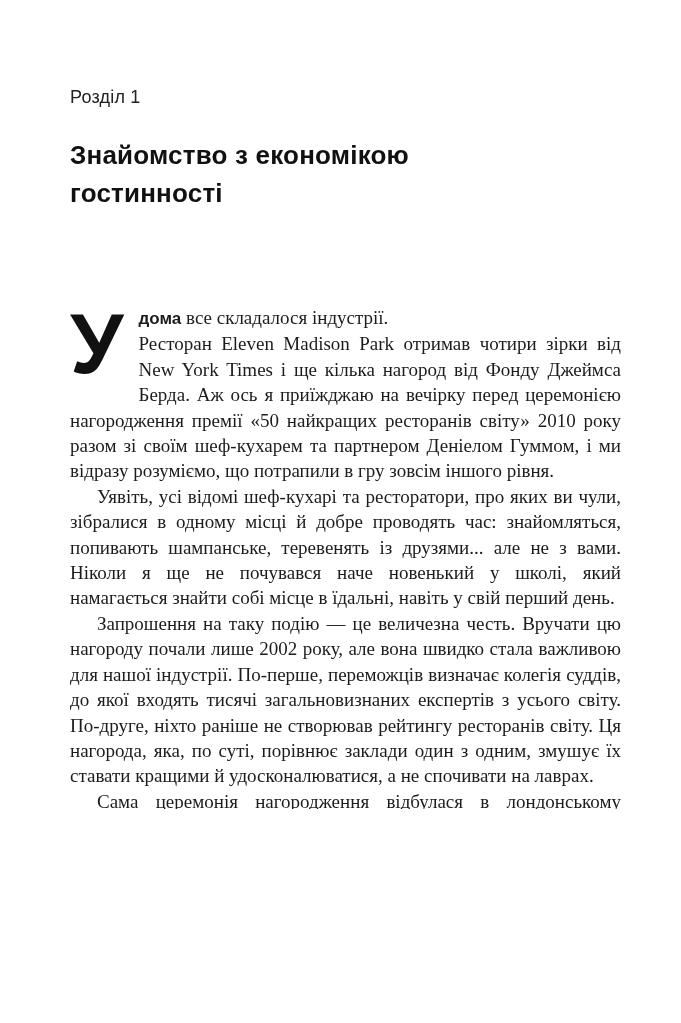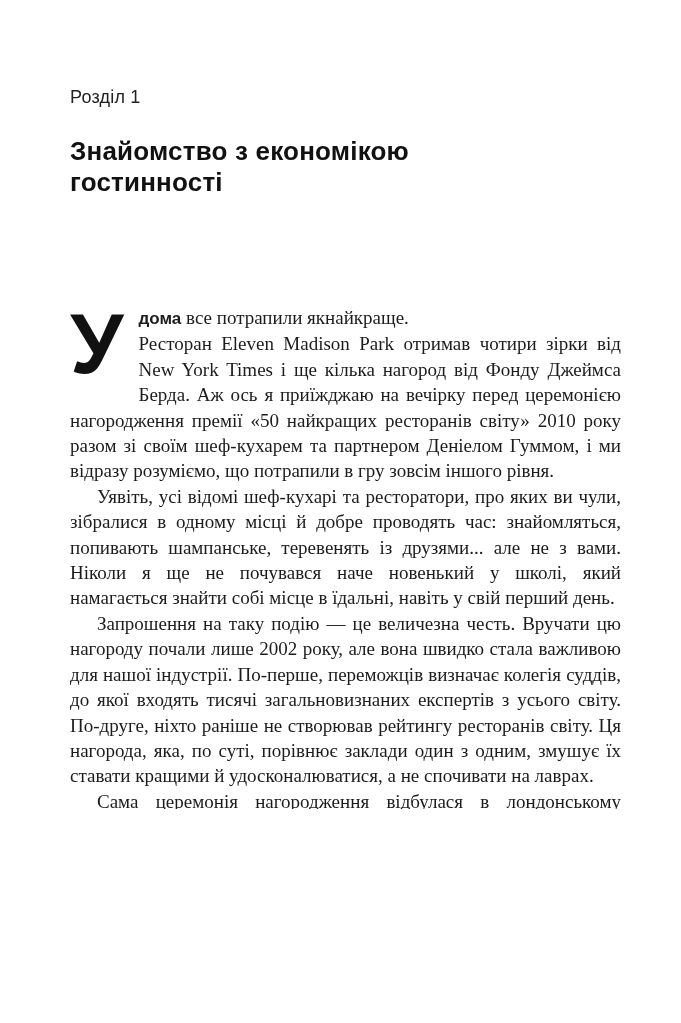--- a/index.html
+++ b/index.html
@@ -23,21 +23,21 @@
     letter-spacing: 0.2px;
   }
   .chapter-title {
     position: absolute;
     left: 70px;
     top: 136px;
     max-width: 440px;
     font-family: "Liberation Sans", "DejaVu Sans", sans-serif;
     font-size: 26px;
     font-weight: 700;
-    line-height: 31px;
+    line-height: 38px;
     color: #111111;
     letter-spacing: 0.2px;
   }
   .body-text {
     position: absolute;
     left: 70px;
     top: 305px;
     width: 551px;
     font-family: "Liberation Serif", "DejaVu Serif", serif;
     font-size: 19px;
@@ -76,21 +76,21 @@
 <body>
 
 <div class="page">
 
   <div class="chapter-label">Розділ 1</div>
 
   <h1 class="chapter-title">Знайомство з економікою гостинності</h1>
 
   <div class="body-text">
     <span class="dropcap">У</span>
-    <p><span class="lead-bold">дома</span><span> все потрапили якнайкраще.</span></p>
+    <p><span class="lead-bold">дома</span><span> все складалося індустрії.</span></p>
     <p>Ресторан Eleven Madison Park отримав чотири зірки від New York Times і ще кілька нагород від Фонду Джеймса Берда. Аж ось я приїжджаю на вечірку перед церемонією нагородження премії «50 найкращих ресторанів світу» 2010 року разом зі своїм шеф-кухарем та партнером Деніелом Гуммом, і ми відразу розуміємо, що потрапили в гру зовсім іншого рівня.</p>
     <p class="indent">Уявіть, усі відомі шеф-кухарі та ресторатори, про яких ви чули, зібралися в одному місці й добре проводять час: знайомляться, попивають шампанське, теревенять із друзями... але не з вами. Ніколи я ще не почувався наче новенький у школі, який намагається знайти собі місце в їдальні, навіть у свій перший день.</p>
     <p class="indent">Запрошення на таку подію — це величезна честь. Вручати цю нагороду почали лише 2002 року, але вона швидко стала важливою для нашої індустрії. По-перше, переможців визначає колегія суддів, до якої входять тисячі загальновизнаних експертів з усього світу. По-друге, ніхто раніше не створював рейтингу ресторанів світу. Ця нагорода, яка, по суті, порівнює заклади один з одним, змушує їх ставати кращими й удосконалюватися, а не спочивати на лаврах.</p>
     <p class="indent">Сама церемонія нагородження відбулася в лондонському Гілдголлі, що своєю величчю й розкішшю нагадує палац. Коли ми з Деніелом, неабияк налякані, всілися на свої місця того доленосного вечора, то намагалися вгадати, яку сходинку в рейтингу посядемо. Наш не надто надійний метод прогнозування ґрунтувався на тому, як далеко нас посадили від Гестона Блументаля</p>
   </div>
 
   <div class="page-number">11</div>
 
 </div>
 

